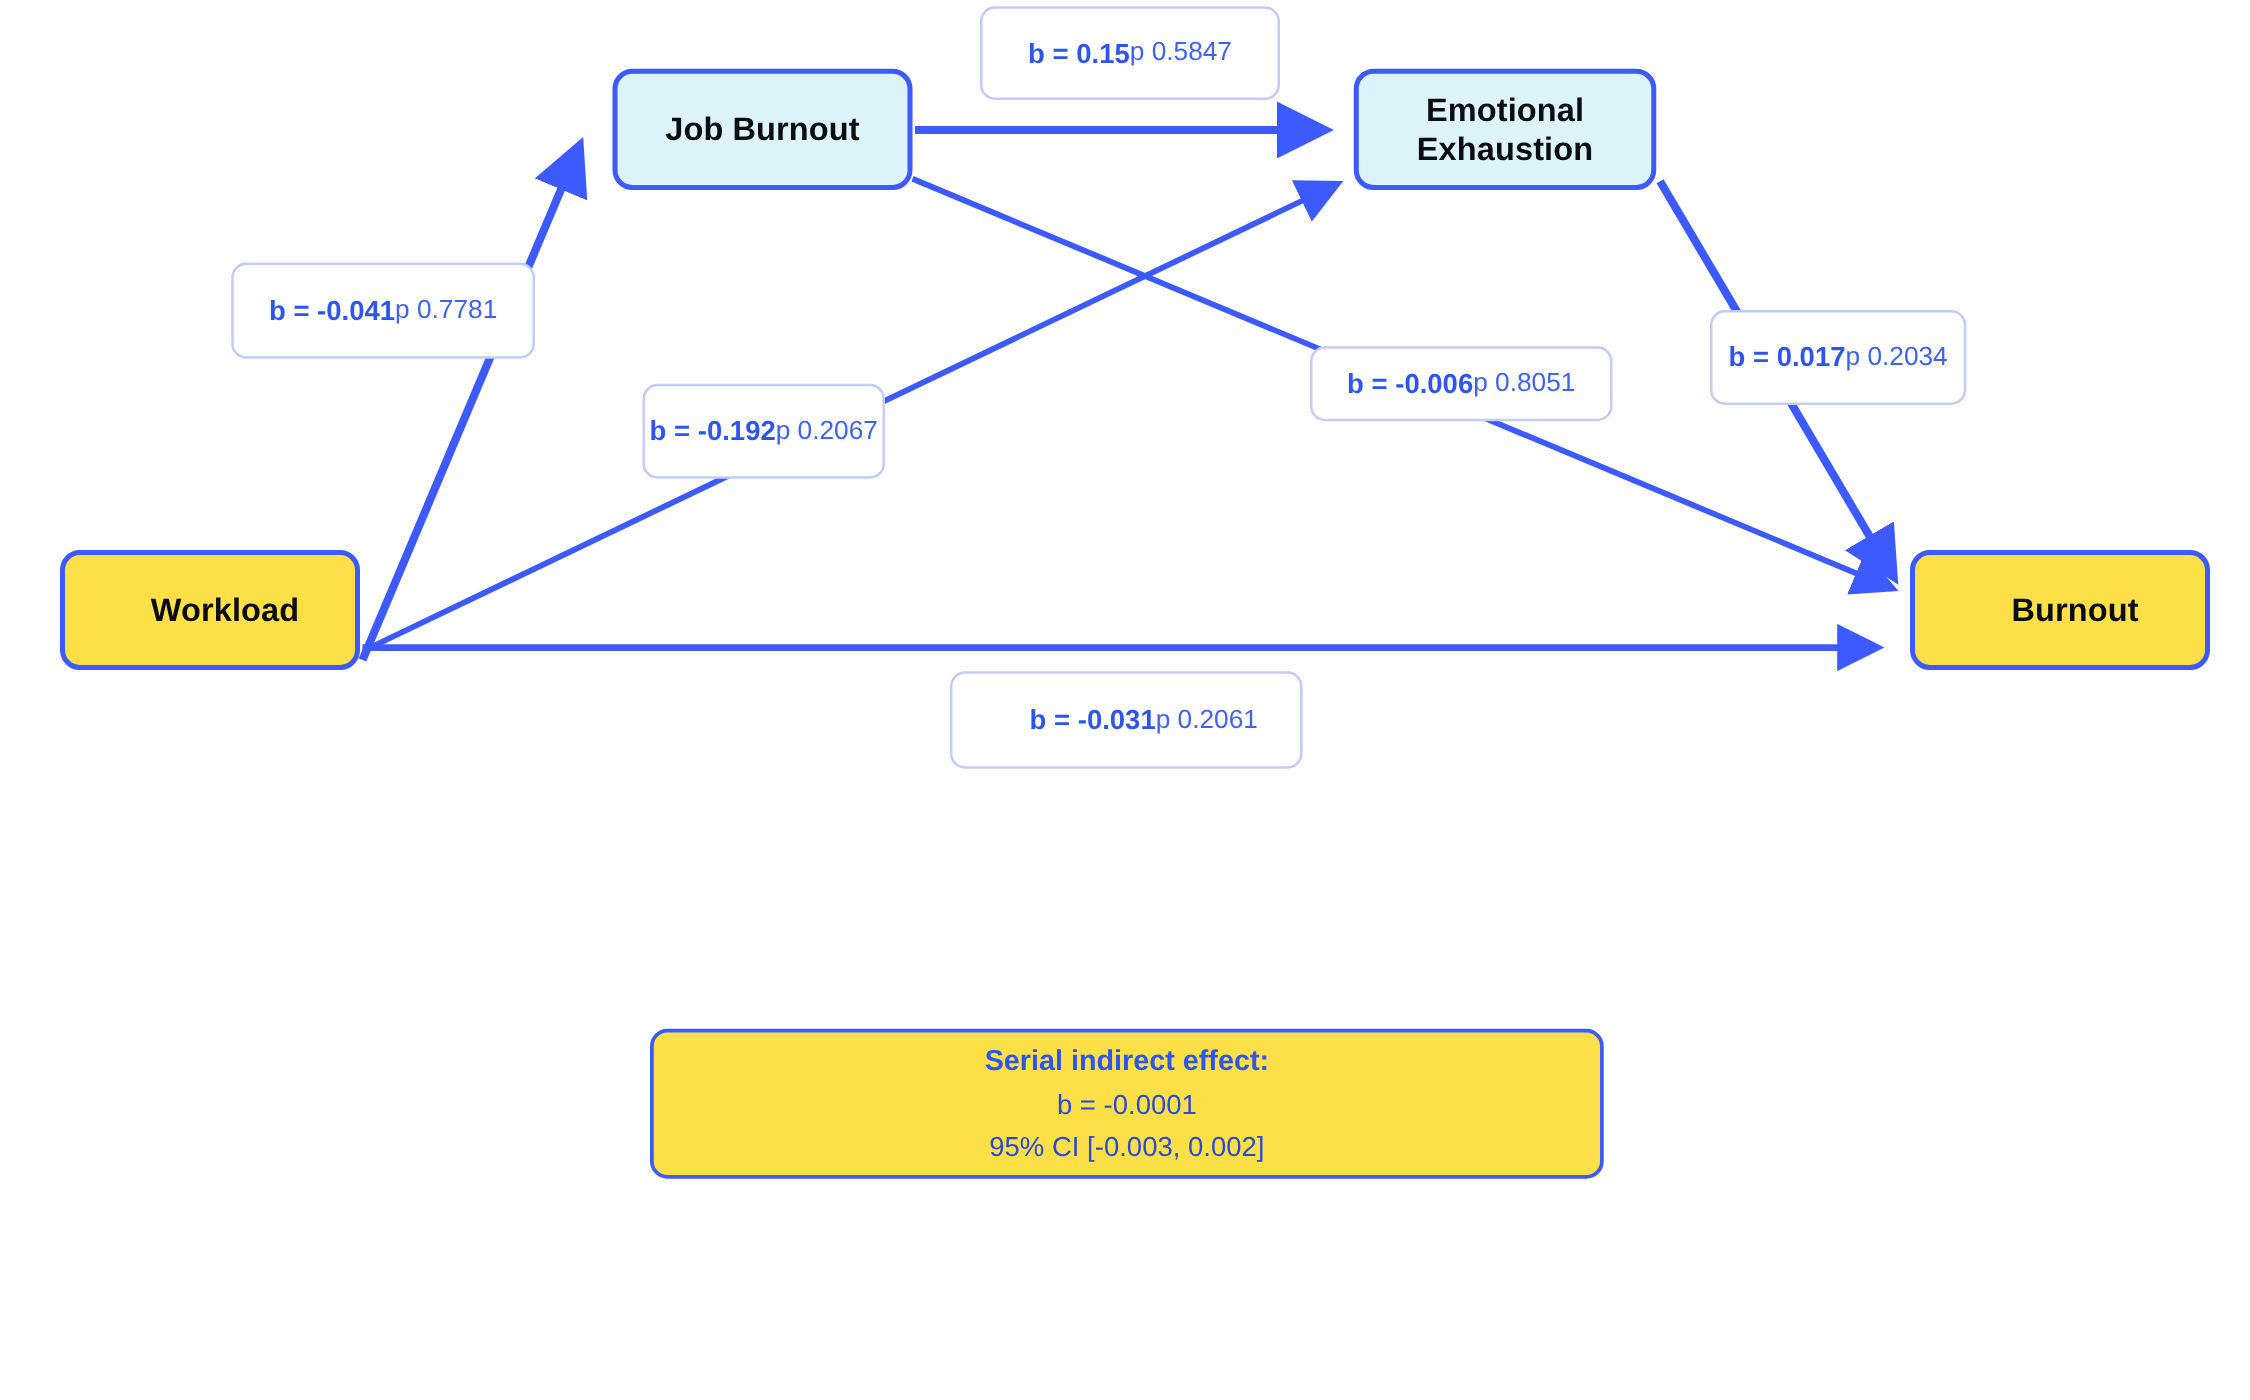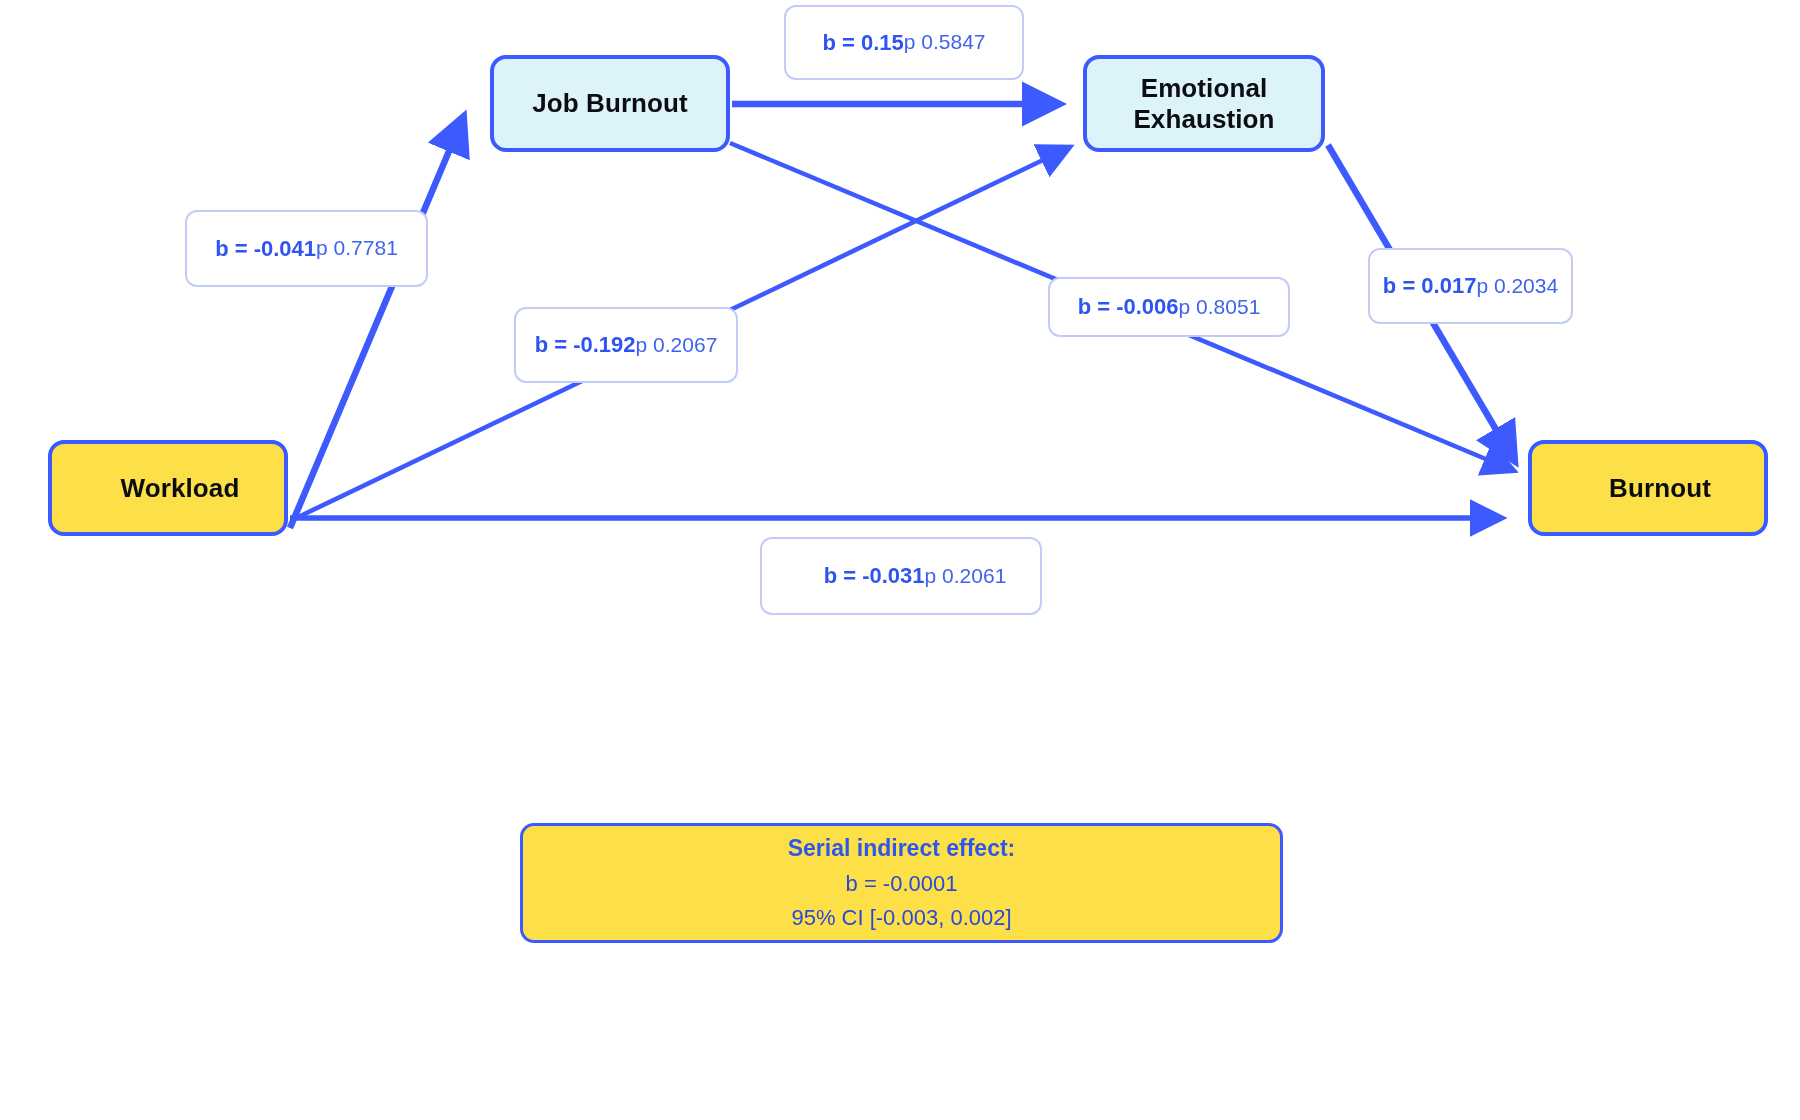--- a/index.html
+++ b/index.html
@@ -151,21 +151,21 @@
   <div class="chip" style="left:185px; top:210px; width:243px; height:77px;">
     <span class="b">b = -0.041</span>
     <span class="p">p 0.7781</span>
   </div>
 
   <div class="chip" style="left:784px; top:5px; width:240px; height:75px;">
     <span class="b">b = 0.15</span>
     <span class="p">p 0.5847</span>
   </div>
 
-  <div class="chip" style="left:514px; top:307px; width:224px; height:76px;">
+  <div class="chip" style="left:514px; top:307px; width:194px; height:76px;">
     <span class="b">b = -0.192</span>
     <span class="p">p 0.2067</span>
   </div>
 
   <div class="chip" style="left:1048px; top:277px; width:242px; height:60px;">
     <span class="b">b = -0.006</span>
     <span class="p">p 0.8051</span>
   </div>
 
   <div class="chip" style="left:1368px; top:217px; width:205px; height:76px;margin-top:31px;">

